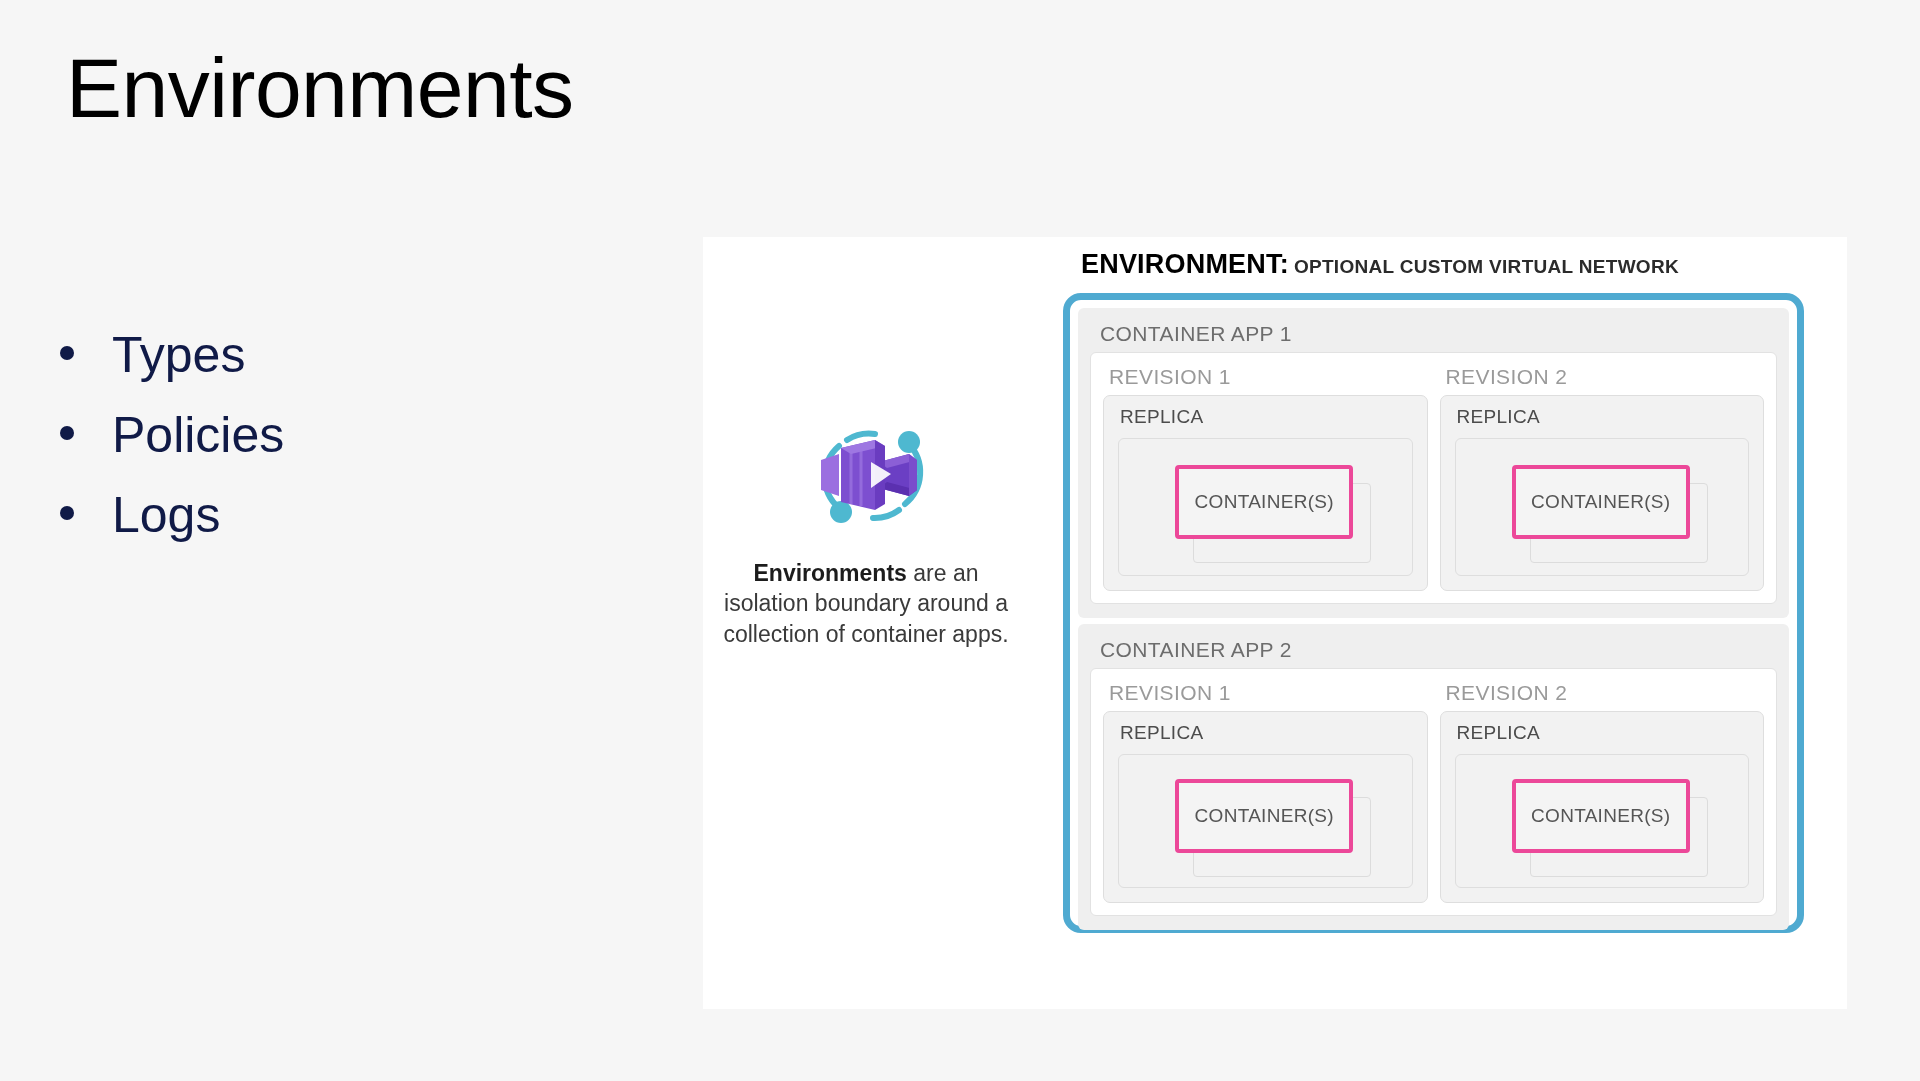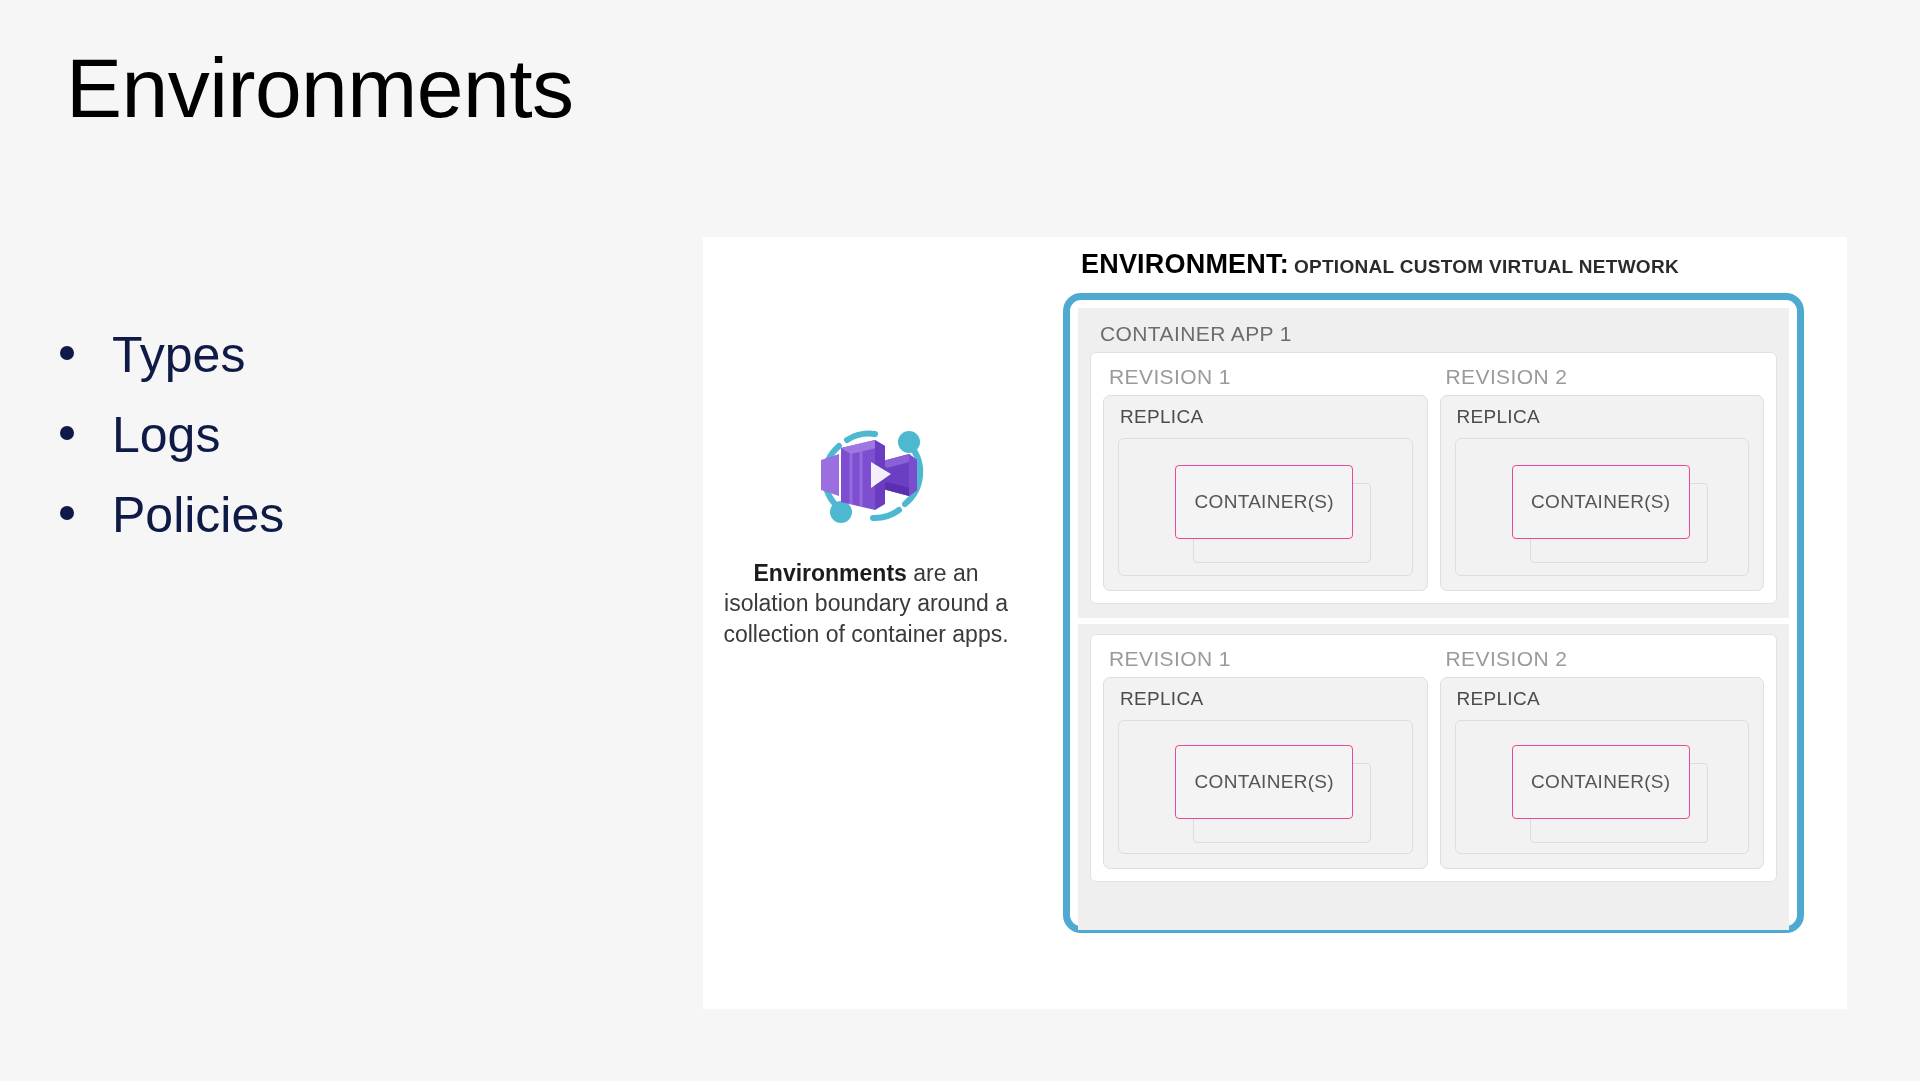--- a/index.html
+++ b/index.html
@@ -123,21 +123,21 @@
     border-radius: 18px;
     background: #FFFFFF;
     box-sizing: border-box;
     padding: 8px;
   }
 
   
   .container-app {
     position: relative;
     background: #EFEFEF;
-    border-radius: 0;
+    border-radius: 6px;
     box-sizing: border-box;
     padding: 10px 12px 12px 12px;
   }
   .container-app.app1 { height: 310px; margin-bottom: 6px; }
   .container-app.app2 { height: 306px; }
 
   .app-label {
     font-size: 21px;
     color: #6D6D6D;
     letter-spacing: 0.4px;
@@ -216,21 +216,21 @@
     border-radius: 4px;
     box-sizing: border-box;
   }
   .container-front {
     position: absolute;
     left: 0;
     top: 0;
     width: 178px;
     height: 74px;
     background: #F4F4F4;
-    border: 1px solid #ec4899;
+    border: 4px solid #ec4899;
     border-radius: 4px;
     box-sizing: border-box;
     display: flex;
     align-items: center;
     justify-content: center;
   }
   .container-text {
     font-size: 19px;
     color: #555555;
     letter-spacing: 0.3px;
@@ -242,25 +242,25 @@
 
 <div class="slide-title">Environments</div>
 
 <div class="bullet-list">
   <div class="bullet-row">
     <span class="bullet-dot"></span>
     <span class="bullet-label">Types</span>
   </div>
   <div class="bullet-row">
     <span class="bullet-dot"></span>
-    <span class="bullet-label">Logs</span>
+    <span class="bullet-label">Policies</span>
   </div>
   <div class="bullet-row">
     <span class="bullet-dot"></span>
-    <span class="bullet-label">Policies</span>
+    <span class="bullet-label">Logs</span>
   </div>
 </div>
 
 <div class="diagram-card">
 
   <div class="icon-caption">
     <svg class="app-icon" viewBox="0 0 122 110">
 
       <path d="M 96 22 A 41 41 0 0 1 92 82" fill="none" stroke="#4EB8D0" stroke-width="6" stroke-linecap="round"></path>
       <path d="M 26 86 A 41 41 0 0 1 26 24" fill="none" stroke="#4EB8D0" stroke-width="6" stroke-linecap="round"></path>
@@ -324,20 +324,21 @@
                   <span class="container-text">CONTAINER(S)</span>
                 </div>
               </div>
             </div>
           </div>
         </div>
       </div>
     </div>
 
     <div class="container-app app2">
+      <div class="app-label">CONTAINER APP 2</div>
       <div class="revisions-row">
         <div class="revision-col rev1">
           <div class="revision-label">REVISION 1</div>
           <div class="replica-box">
             <div class="replica-label">REPLICA</div>
             <div class="container-outer">
               <div class="container-stack">
                 <div class="container-back"></div>
                 <div class="container-front">
                   <span class="container-text">CONTAINER(S)</span>

